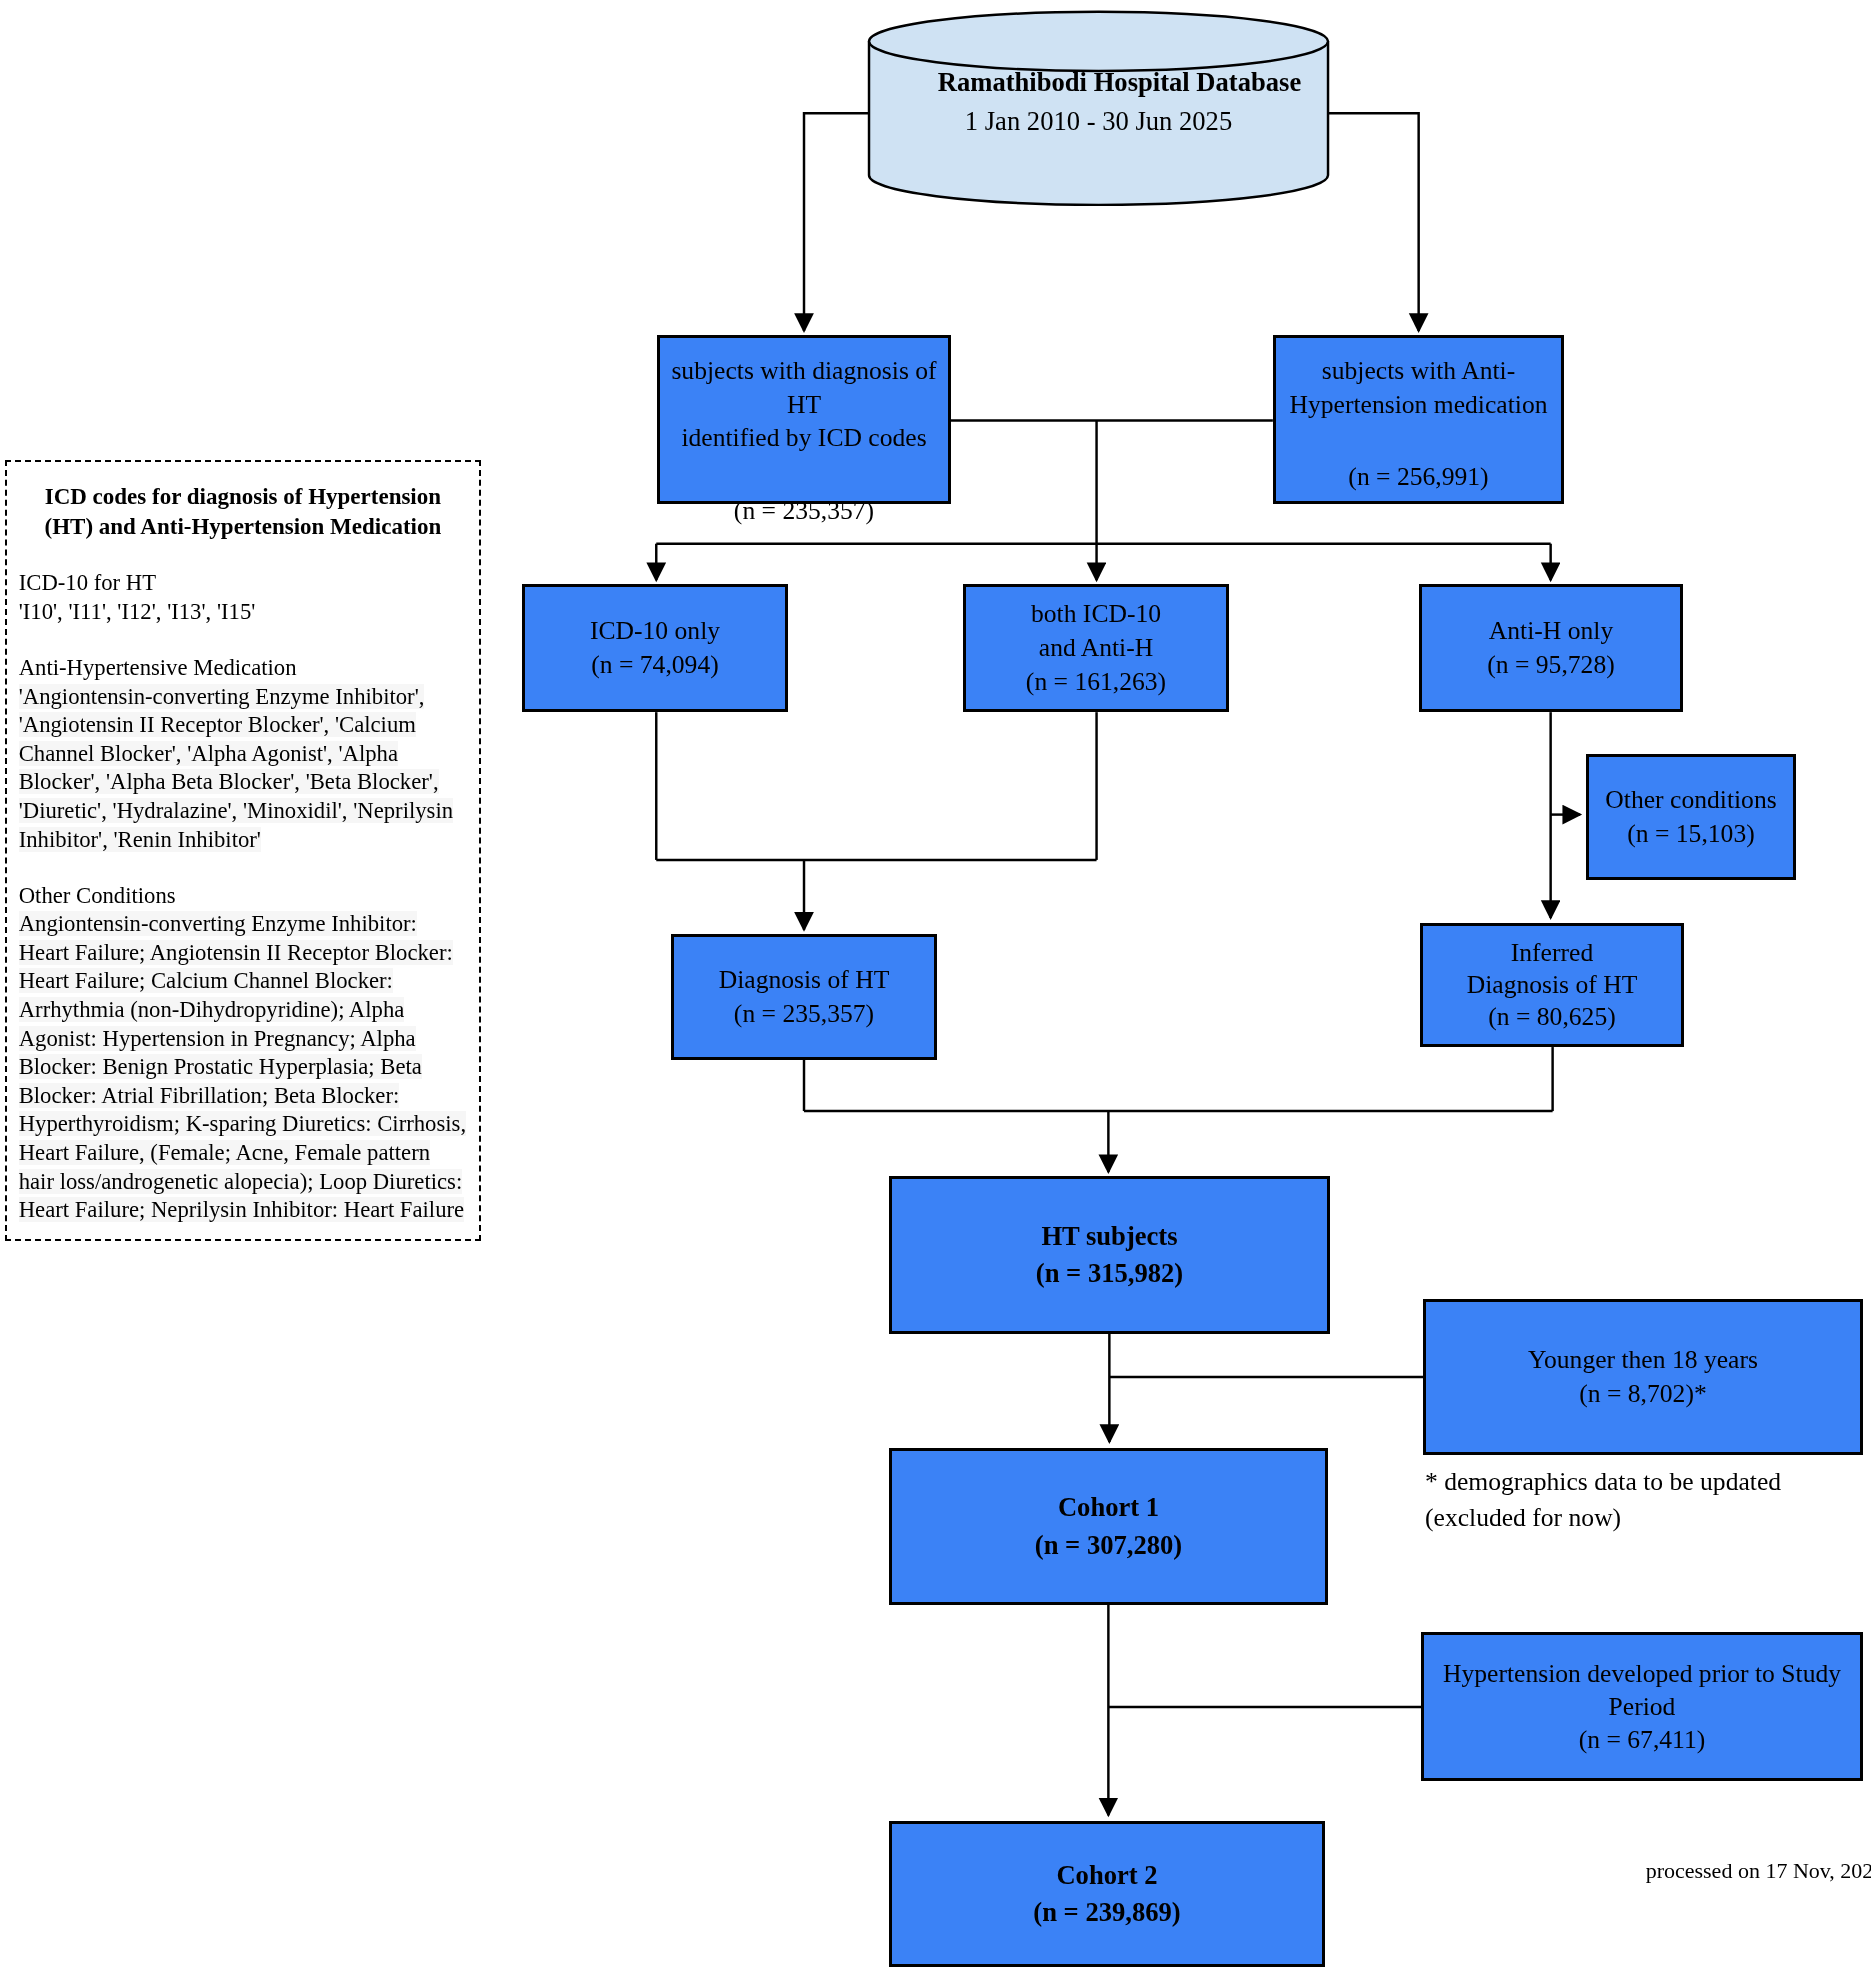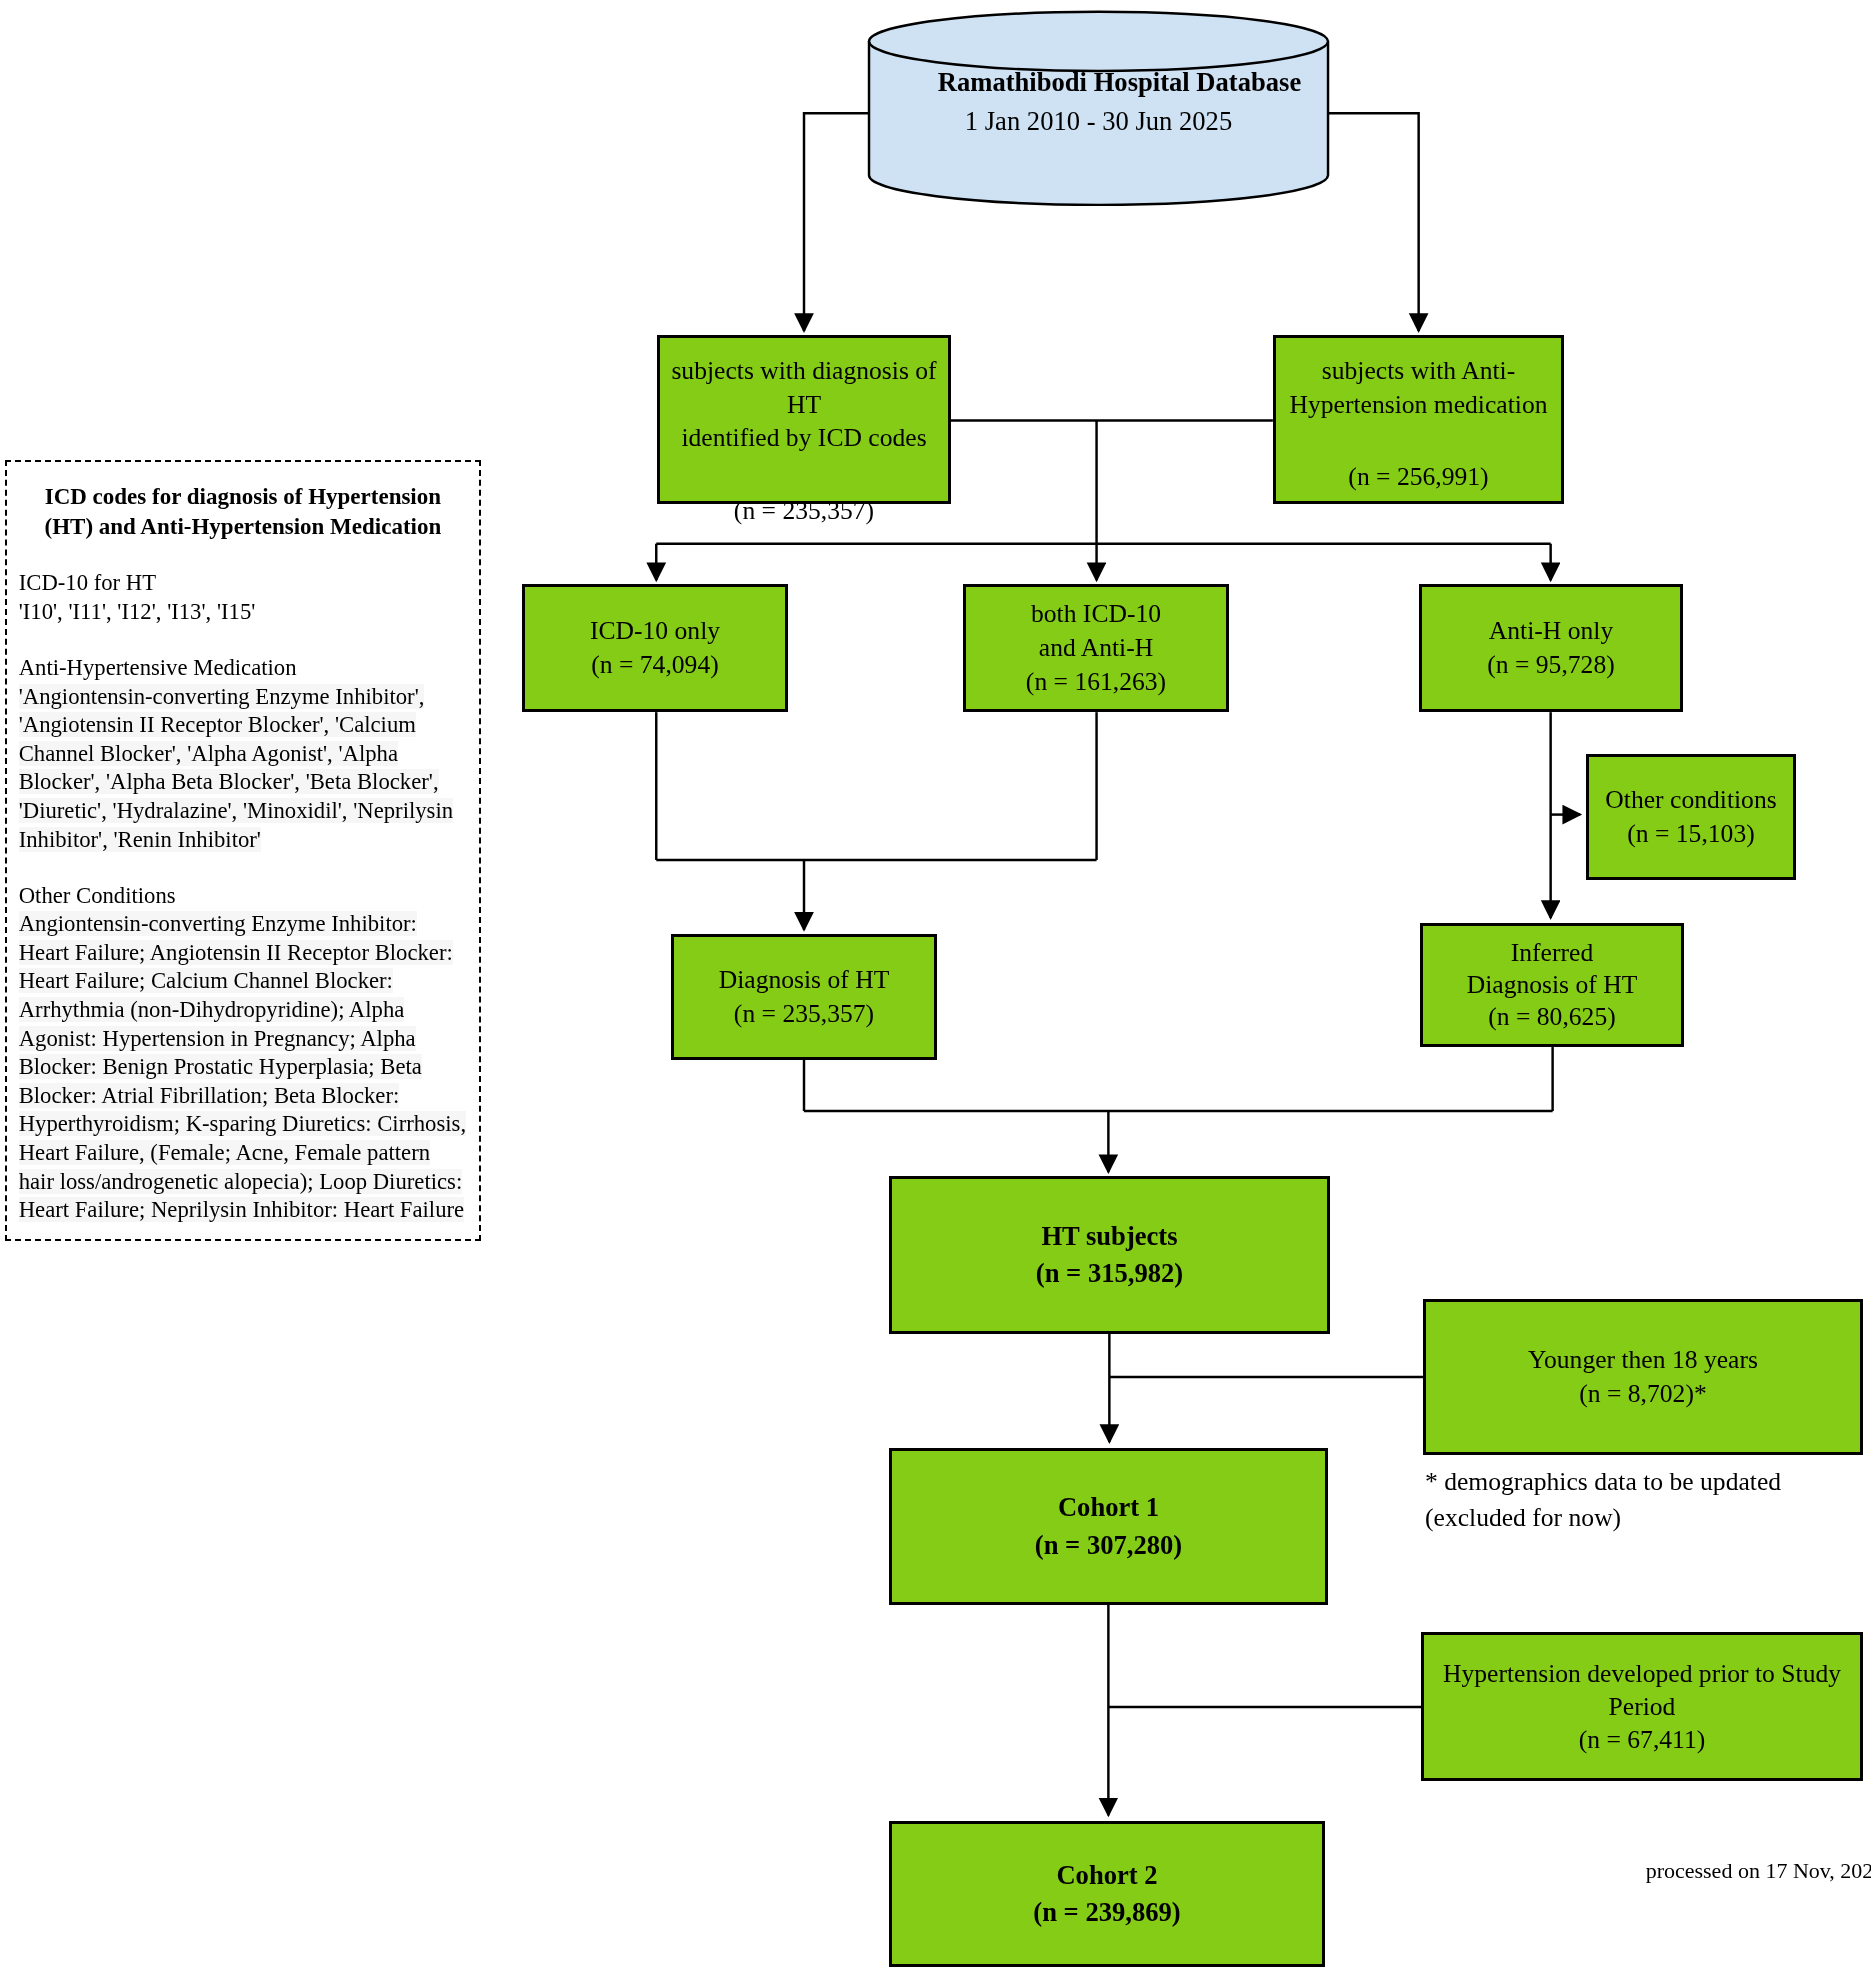--- a/index.html
+++ b/index.html
@@ -3,21 +3,21 @@
 <meta charset="utf-8">
 <style>
   html,body{margin:0;padding:0;background:#ffffff;}
   .stage{
     position:relative;width:1872px;height:1970px;background:#ffffff;overflow:hidden;
     font-family:"Liberation Serif","DejaVu Serif",serif;color:#000;
   }
   svg.wires{position:absolute;left:0;top:0;width:1872px;height:1970px;}
   .cline{stroke:#000;stroke-width:2.5;fill:none;}
   .box{
-    position:absolute;border:3px solid #000;background:#84cc16;
+    position:absolute;border:3px solid #000;background:#3b82f6;
     display:flex;flex-direction:column;align-items:center;justify-content:center;
     text-align:center;font-size:25.6px;line-height:1.32;box-sizing:border-box;
   }
   .box .lbl{white-space:pre-line;}
   .box .n{margin-top:3.9px;}
   .box.spread{justify-content:flex-start;padding-top:15.8px;}
   .box.spread .n{margin-top:39px;}
   .box.bold{font-weight:bold;font-size:26.6px;}
   .cyl-text{
     position:absolute;left:869px;top:65px;width:459px;text-align:center;line-height:1.3;

